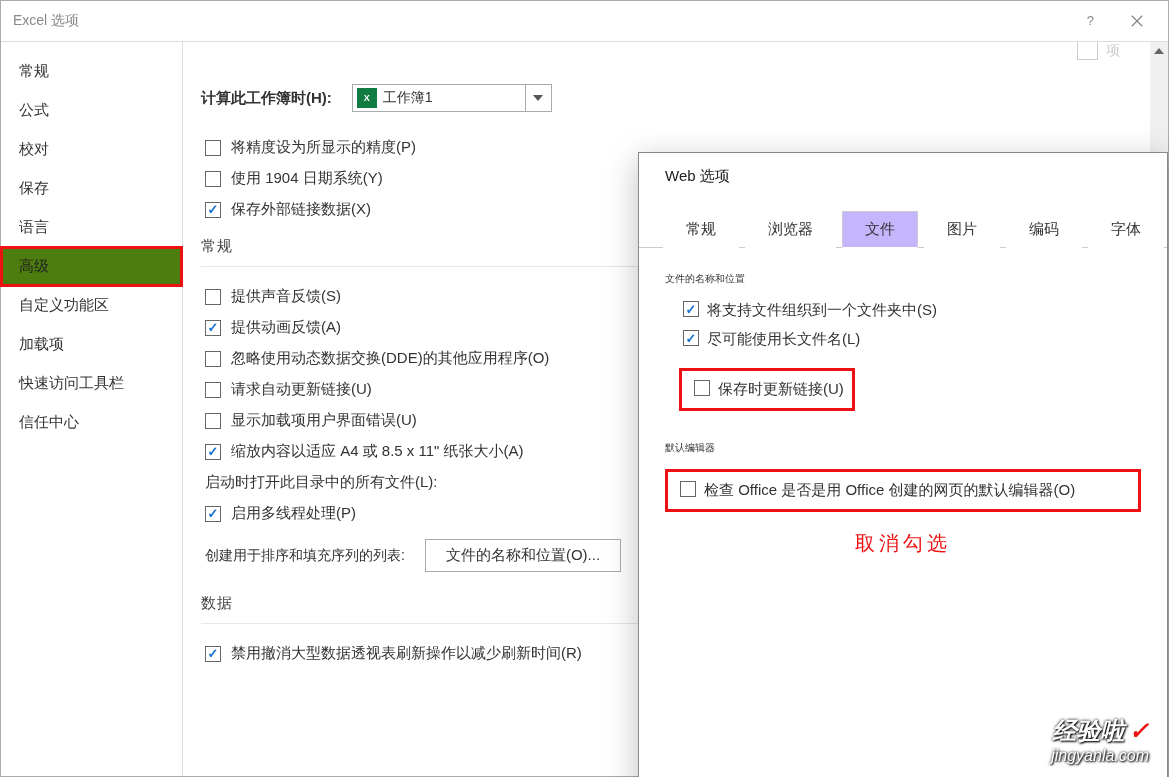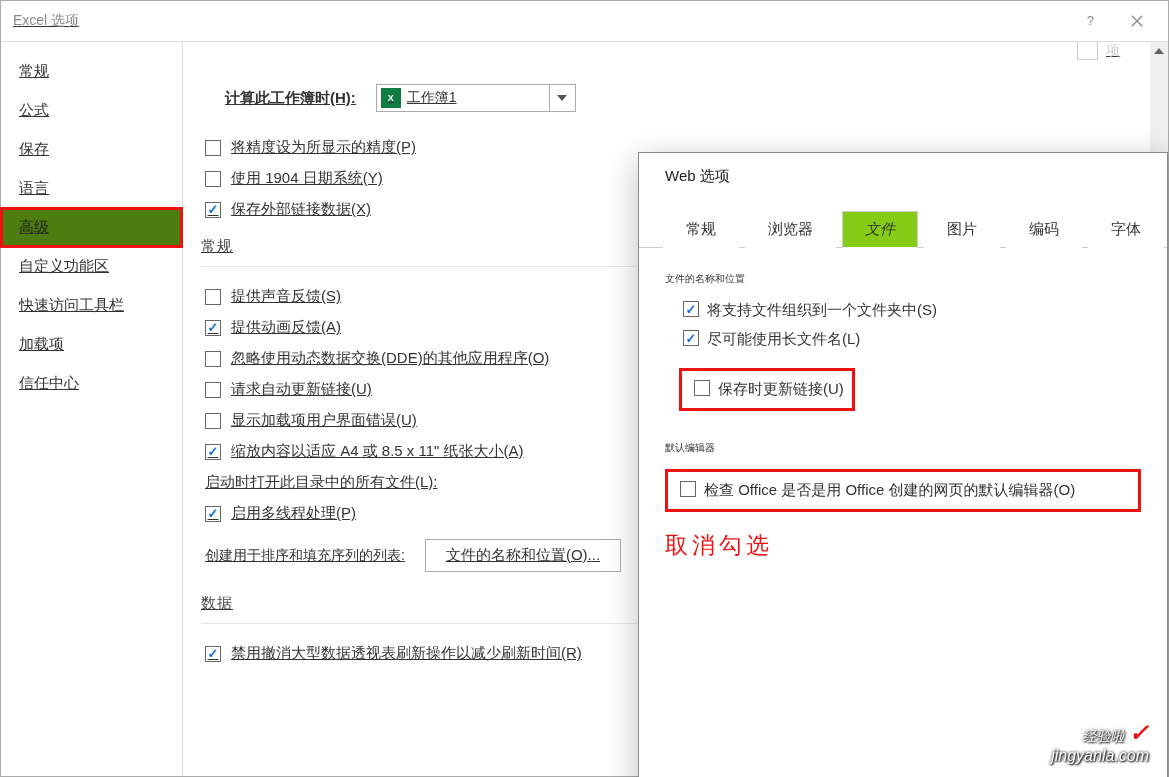--- a/index.html
+++ b/index.html
@@ -12,21 +12,20 @@
       height: 777px;
       overflow: hidden;
       position: relative;
     }
     .main-window {
       position: absolute;
       left: 0; top: 0;
       width: 1169px;
       height: 777px;
       border: 1px solid #aaa;
-      text-decoration: underline;
     }
     .titlebar {
       height: 40px;
       display: flex;
       align-items: center;
       padding: 0 8px;
       font-size: 14px;
       color: #888;
     }
     .titlebar-title { flex: 1; padding-left: 4px; }
@@ -103,21 +102,21 @@
       margin-top: 4px;
       letter-spacing: 1px;
     }
     .row-label-select {
       display: flex;
       align-items: center;
       gap: 20px;
       margin-bottom: 20px;
       margin-top: 10px;
     }
-    .row-label-select .lbl { font-size: 15px; font-weight: bold; margin-left: 24px; }
+    .row-label-select .lbl { font-size: 15px; font-weight: bold; }
     .select-box {
       display: flex;
       align-items: center;
       border: 1px solid #aaa;
       height: 28px;
       min-width: 200px;
     }
     .select-box .xl-icon {
       width: 20px; height: 20px;
       margin: 0 6px 0 4px;
@@ -199,37 +198,37 @@
       font-size: 15px;
       border: 1px solid transparent;
       border-bottom: none;
       position: relative;
       top: 1px;
       background: #fff;
       color: #333;
     }
     .web-tab.active {
       border-color: #ccc;
-      background: #84cc16;
+      background: #c4b5fd;
       border-bottom: 1px solid #fff;
-      font-style: italic;
     }
     .web-body { padding: 18px 26px 10px 26px; }
     .web-group-title { font-size: 10px; margin: 6px 0 10px 0; }
     .web-checkbox-row {
       display: flex;
       align-items: flex-start;
       gap: 8px;
       padding: 5px 0 5px 18px;
       font-size: 15px;
     }
     .red-box { border: 3px solid #e11; padding: 4px 8px 4px 8px; margin: 14px 0; }
     .red-annotation {
       color: #e11;
-      font-size: 23px;
+      font-size: 20px;
+      text-align: center;
       margin: 18px 0 0 0;
       letter-spacing: 4px;
     }
     .web-footer {
       position: absolute;
       right: 0;
       bottom: 0;
       padding: 8px 10px;
       display: flex;
       gap: 8px;
@@ -241,21 +240,21 @@
       right: 20px;
       bottom: 12px;
       font-size: 16px;
       color: #fff;
       text-shadow: 0 0 3px #000, 1px 1px 2px #000;
       font-style: italic;
       display: flex;
       flex-direction: column;
       align-items: flex-end;
     }
-    .watermark .wm-top { font-size: 14px; font-weight: normal; }
+    .watermark .wm-top { font-size: 24px; font-weight: bold; }
     .watermark .wm-check { color: #e11; font-size: 24px; text-shadow: none; font-weight: bold; }
   </style>
 </head>
 <body>
 
 <div class="main-window">
 
   <div class="titlebar">
     <span class="titlebar-title">Excel 选项</span>
     <div class="titlebar-btn">
@@ -269,26 +268,27 @@
           <line x1="14" y1="2" x2="2" y2="14" stroke="#888" stroke-width="1.4"></line>
         </svg>
     </div>
   </div>
 
   <div class="body-row">
 
     <div class="sidebar">
       <div class="sidebar-item"><span>常规</span></div>
       <div class="sidebar-item"><span>公式</span></div>
+      <div class="sidebar-item"><span>校对</span></div>
       <div class="sidebar-item"><span>保存</span></div>
       <div class="sidebar-item"><span>语言</span></div>
       <div class="sidebar-item active sidebar-highlight"><span>高级</span></div>
       <div class="sidebar-item"><span>自定义功能区</span></div>
+      <div class="sidebar-item"><span>加载项</span></div>
       <div class="sidebar-item"><span>快速访问工具栏</span></div>
-      <div class="sidebar-item"><span>加载项</span></div>
       <div class="sidebar-item"><span>信任中心</span></div>
     </div>
 
     <div class="content">
       <div class="scroll-track">
         <div class="scroll-arrow">
           <svg width="10" height="6" viewBox="0 0 10 6">
               <polygon points="5,0 10,6 0,6" fill="#666"></polygon>
             </svg>
         </div>

